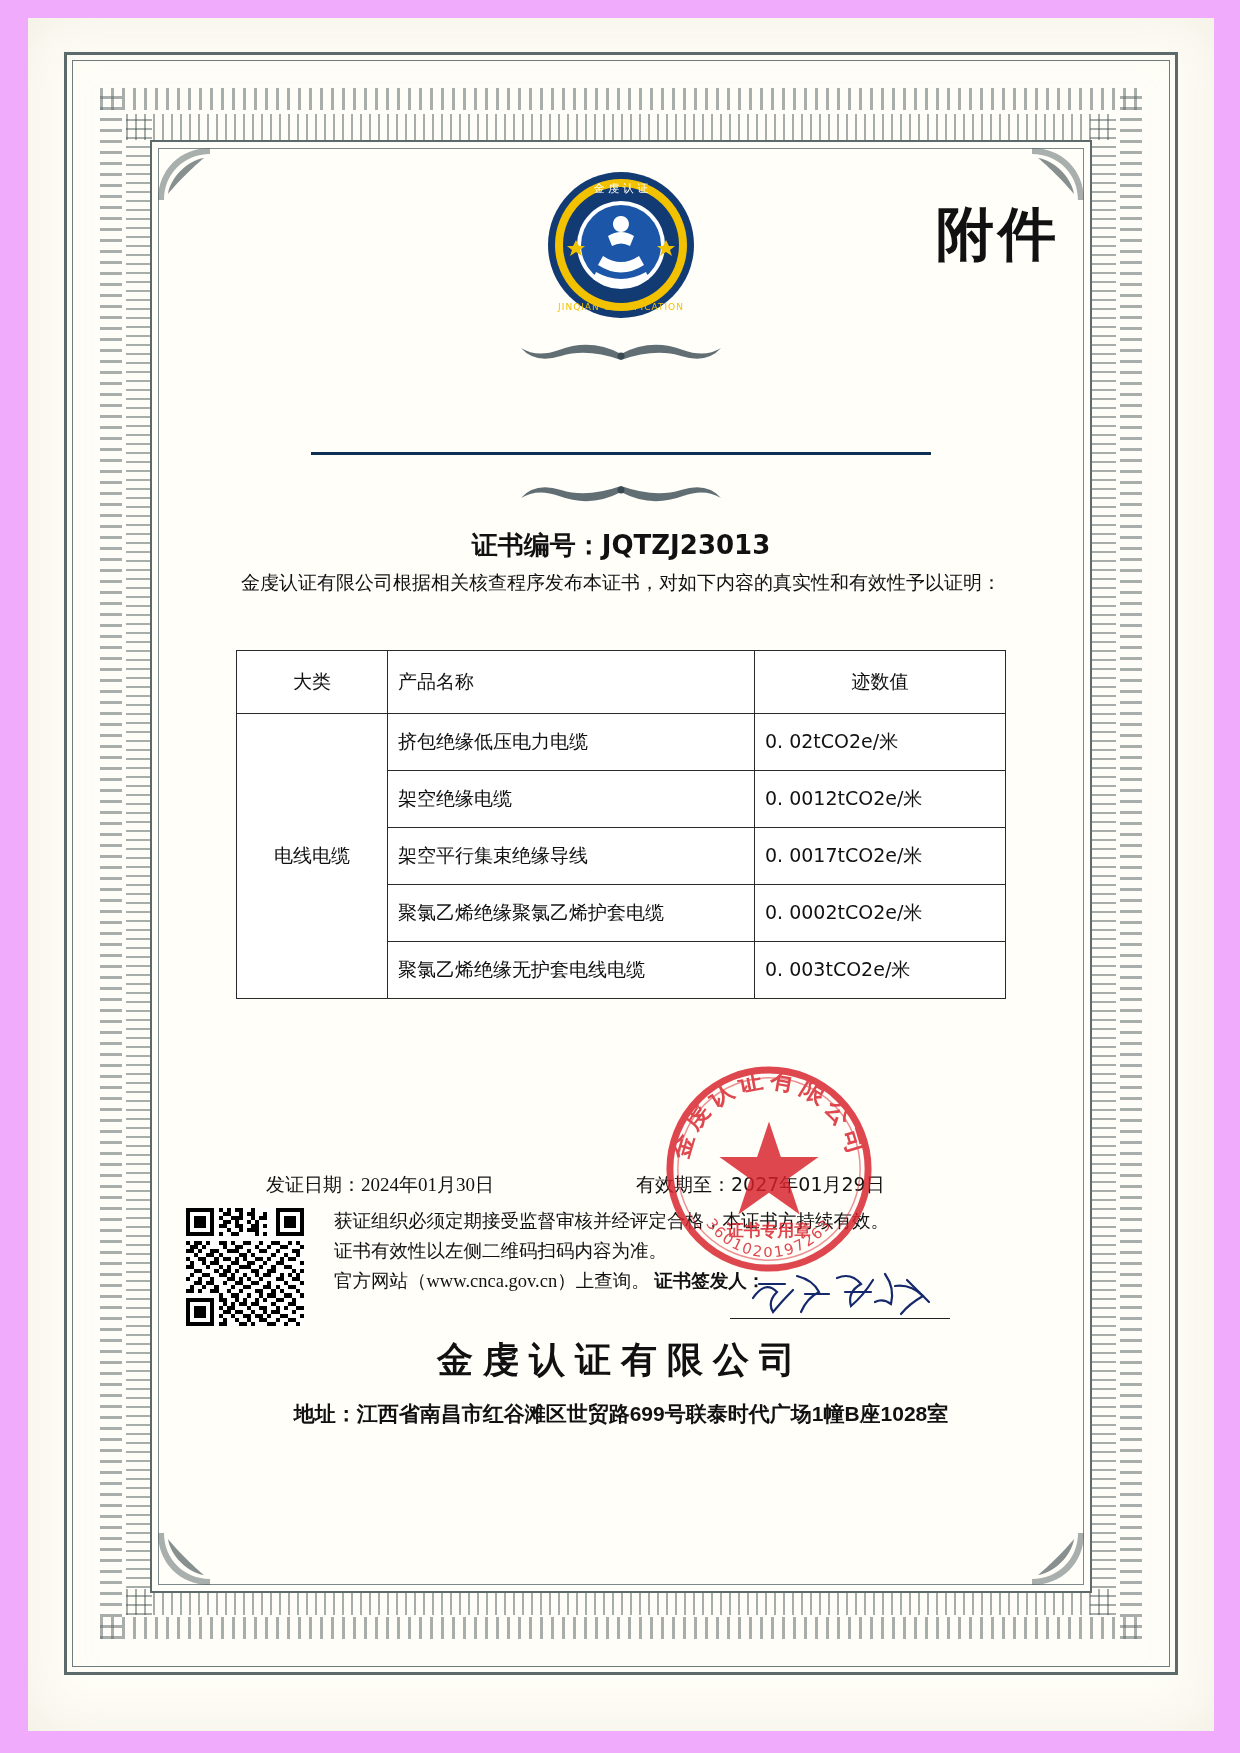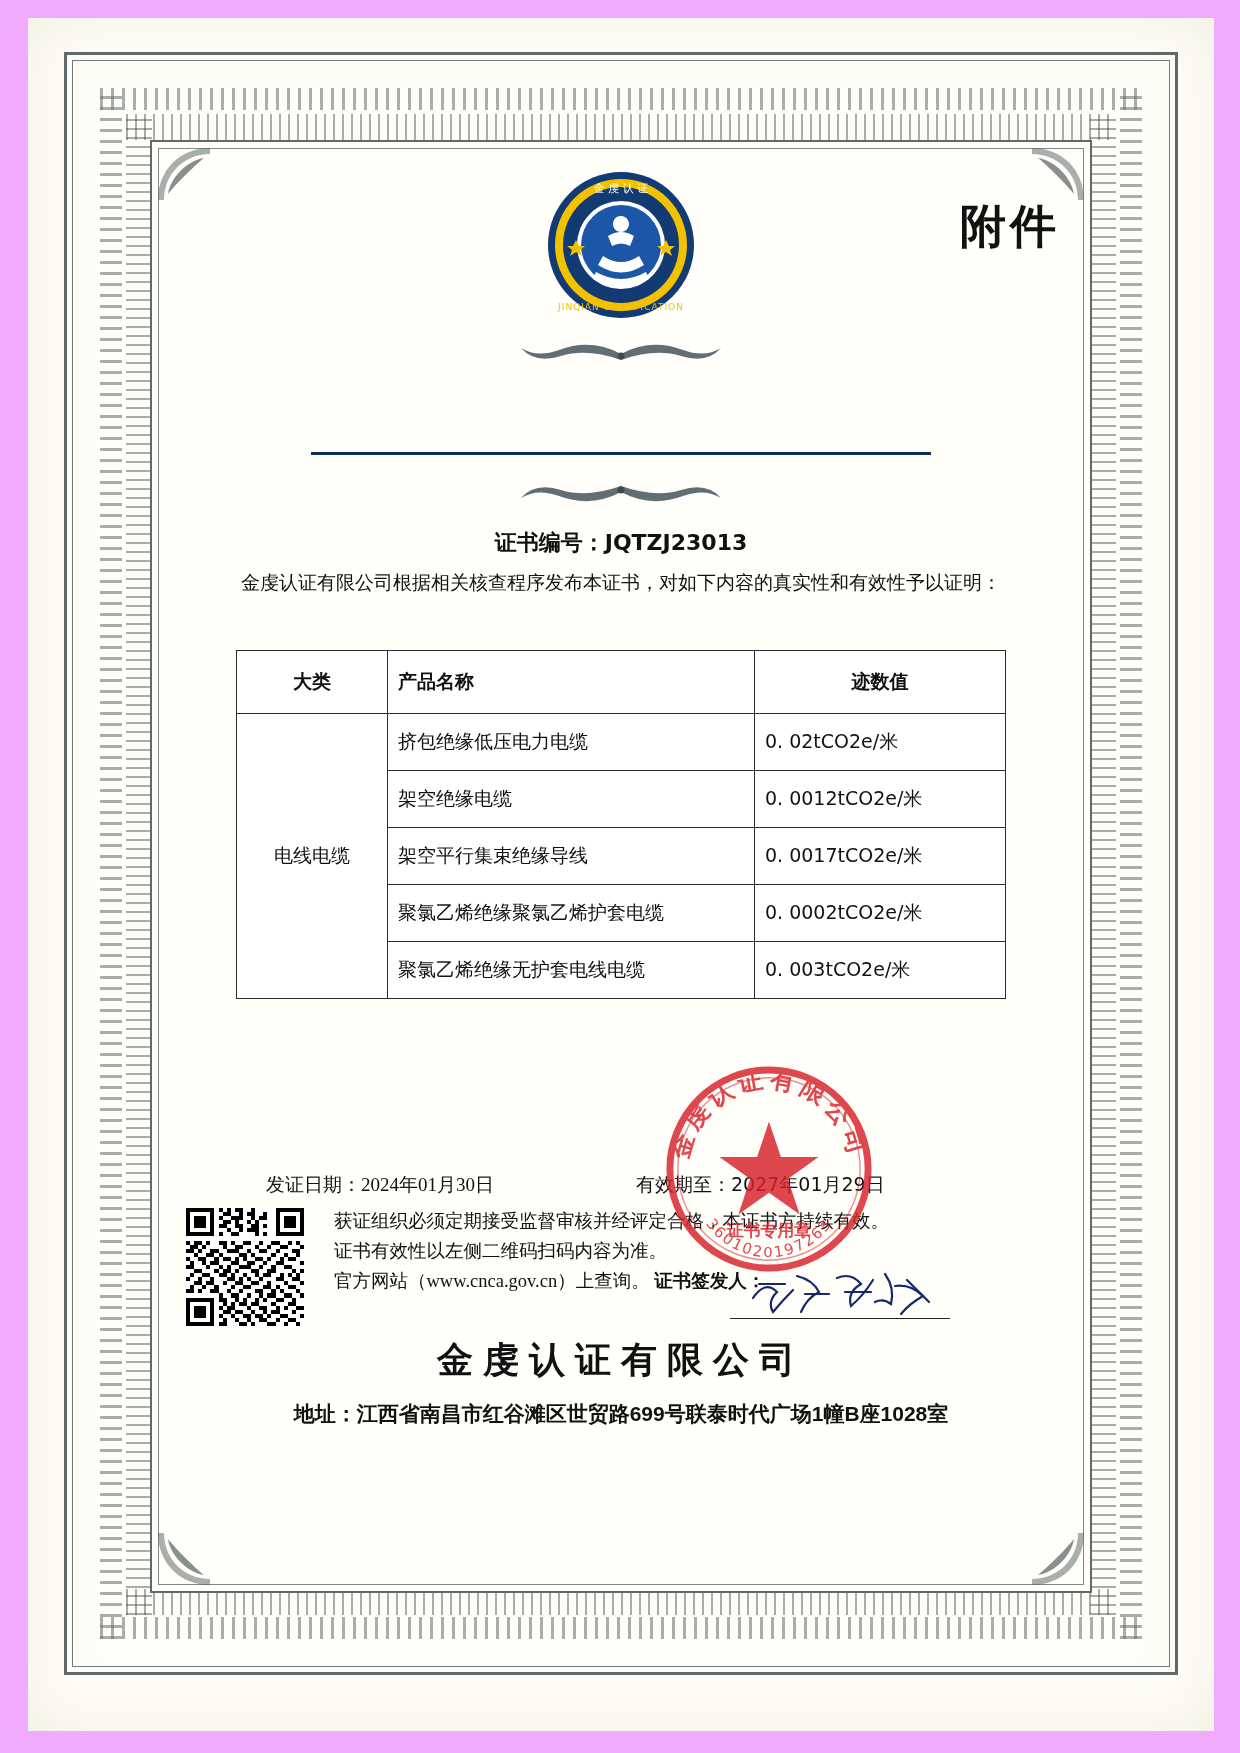--- a/index.html
+++ b/index.html
@@ -90,21 +90,21 @@
 
   
   .content {
     position: absolute;
     left: 170px; top: 160px; right: 168px; bottom: 178px;
   }
 
   .attachment-label {
     position: absolute;
     right: 12px; top: 36px;
-    font-size: 46px;
+    font-size: 58px;
     font-weight: bold;
     letter-spacing: 4px;
     color: #111;
     font-family: "DejaVu Sans", sans-serif;
   }
 
   
   .logo-wrap {
     position: absolute;
     left: 50%;
@@ -145,21 +145,21 @@
     width: 620px;
     height: 3px;
     background: #0f2f55;
   }
 
   .cert-no {
     position: absolute;
     left: 0; right: 0;
     top: 368px;
     text-align: center;
-    font-size: 22px;
+    font-size: 26px;
     font-weight: bold;
     color: #111;
     font-family: "DejaVu Sans", sans-serif;
   }
 
   .statement {
     position: absolute;
     left: 0; right: 0;
     top: 410px;
     text-align: center;
@@ -182,21 +182,21 @@
   .cert-table th, .cert-table td {
     border: 1px solid #2a2a2a;
     height: 56px;
     font-size: 19px;
     color: #111;
     font-weight: normal;
     padding: 0 10px;
   }
   .cert-table th {
     text-align: center;
-    font-weight: bold;
+    font-weight: normal;
     height: 62px;
   }
   .col-cat { width: 130px; text-align: center; }
   .col-name { text-align: left; padding-left: 18px; }
   .col-val { width: 230px; text-align: left; padding-left: 14px; }
   .cat-cell {
     text-align: center;
     font-size: 19px;
     vertical-align: middle;
   }

